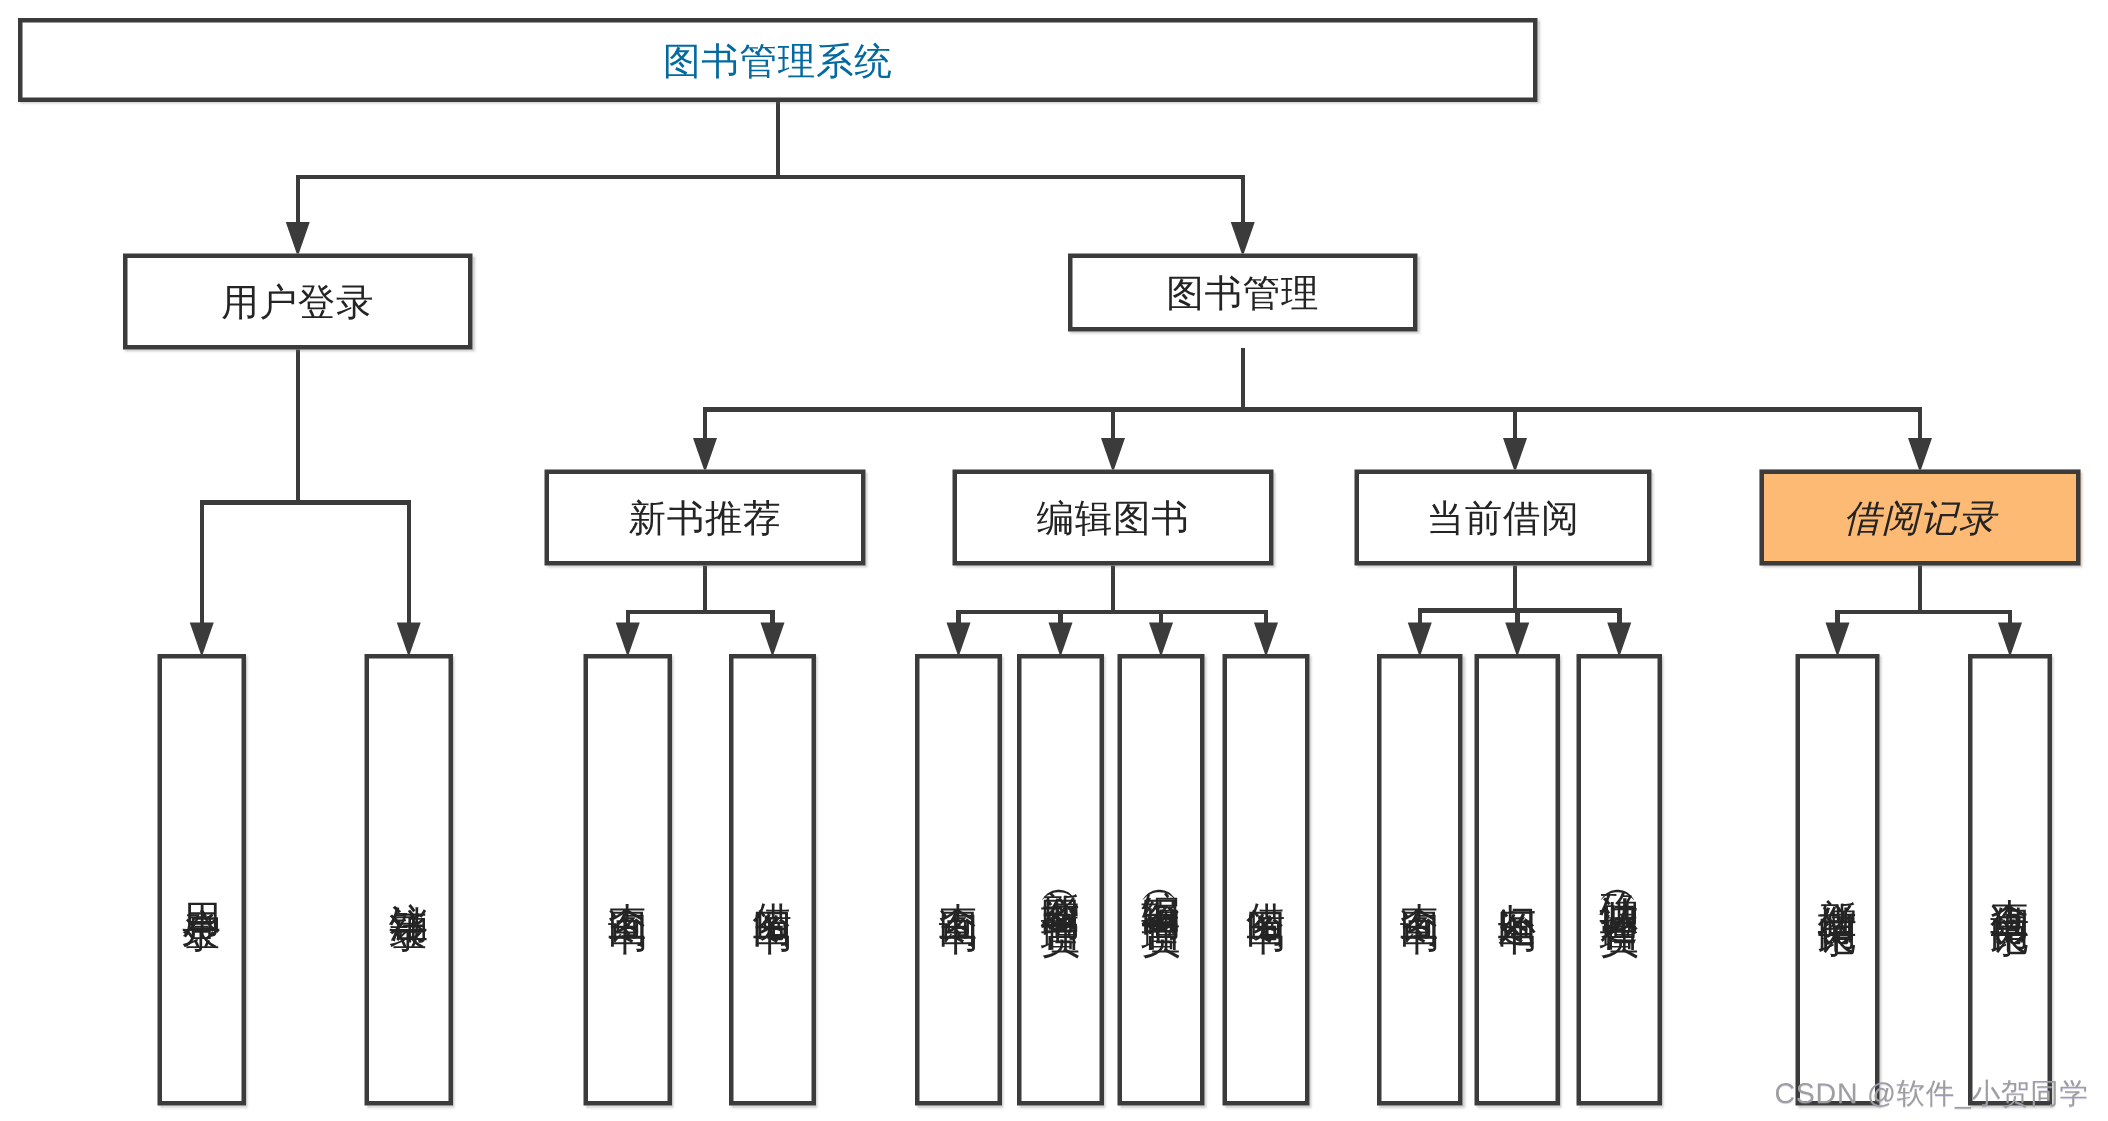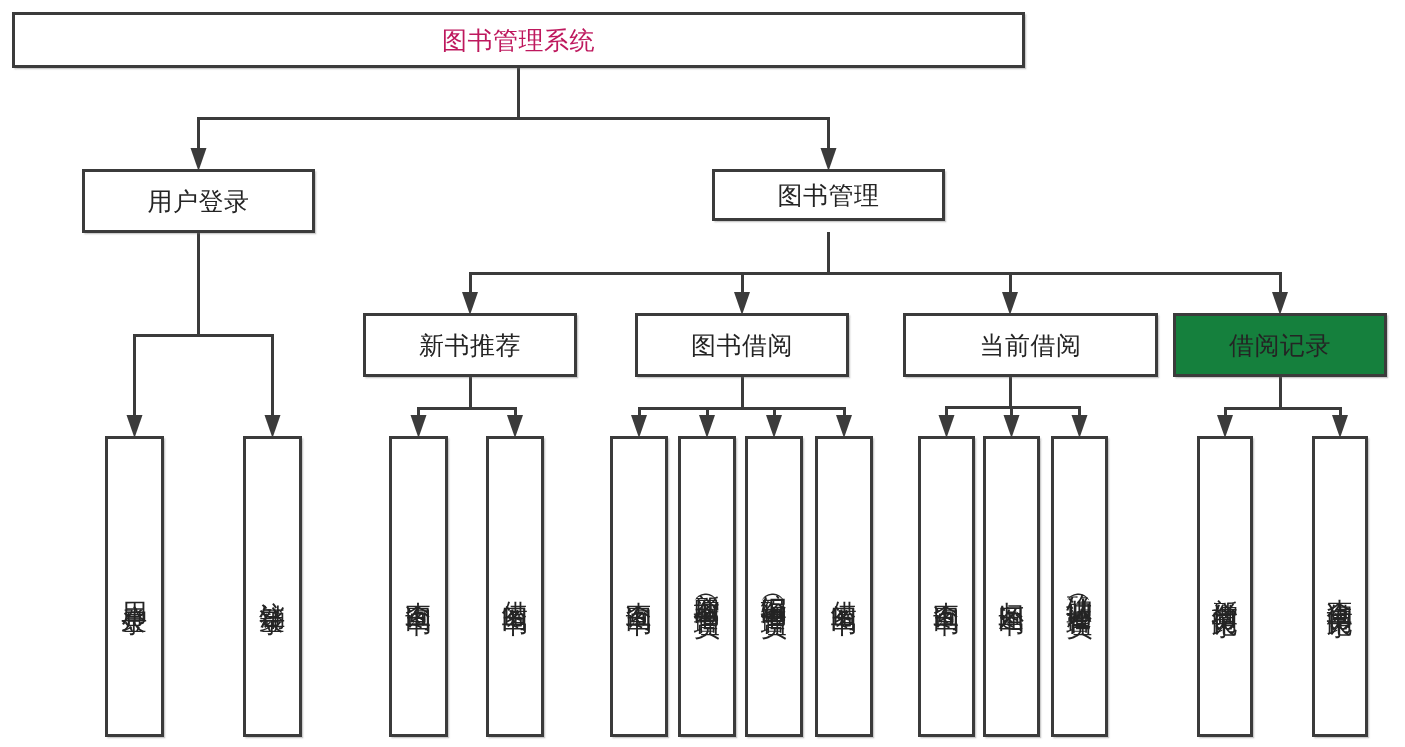--- a/index.html
+++ b/index.html
@@ -111,39 +111,39 @@
       <line x1="1079.5" y1="407" x2="1079.5" y2="419" stroke="#3b3b3b" stroke-width="3" shape-rendering="crispEdges"></line>
       <polygon points="1071.5,415 1087.5,415 1079.5,438" fill="#3b3b3b"></polygon>
       <line x1="1280" y1="376" x2="1280" y2="408" stroke="#3b3b3b" stroke-width="3" shape-rendering="crispEdges"></line>
       <line x1="1223.5" y1="408" x2="1341.5" y2="408" stroke="#3b3b3b" stroke-width="3" shape-rendering="crispEdges"></line>
       <line x1="1225" y1="408" x2="1225" y2="419" stroke="#3b3b3b" stroke-width="3" shape-rendering="crispEdges"></line>
       <polygon points="1217,415 1233,415 1225,438" fill="#3b3b3b"></polygon>
       <line x1="1340" y1="408" x2="1340" y2="419" stroke="#3b3b3b" stroke-width="3" shape-rendering="crispEdges"></line>
       <polygon points="1332,415 1348,415 1340,438" fill="#3b3b3b"></polygon>
     </svg>
   <div id="nodes">
-      <div class="node node-h" style="left: 12px; top: 12px; width: 1013px; height: 56px; border-color: rgb(59, 59, 59); background: rgb(255, 255, 255); color: #be185d;">
+      <div class="node node-h" style="left: 12px; top: 12px; width: 1013px; height: 56px; border-color: rgb(59, 59, 59); background: rgb(255, 255, 255); color: #0369a1;">
         <span class="node-label">图书管理系统</span>
       </div>
       <div class="node node-h" style="left: 82px; top: 169px; width: 233px; height: 64px; border-color: rgb(59, 59, 59); background: rgb(255, 255, 255); color: rgb(36, 36, 36);">
         <span class="node-label">用户登录</span>
       </div>
       <div class="node node-h" style="left: 712px; top: 169px; width: 233px; height: 52px; border-color: rgb(59, 59, 59); background: rgb(255, 255, 255); color: rgb(36, 36, 36);">
         <span class="node-label">图书管理</span>
       </div>
       <div class="node node-h" style="left: 363px; top: 313px; width: 214px; height: 64px; border-color: rgb(59, 59, 59); background: rgb(255, 255, 255); color: rgb(36, 36, 36); text-align: right;">
         <span class="node-label">新书推荐</span>
       </div>
       <div class="node node-h" style="left: 635px; top: 313px; width: 214px; height: 64px; border-color: rgb(59, 59, 59); background: rgb(255, 255, 255); color: rgb(36, 36, 36);">
-        <span class="node-label">图书借阅</span>
+        <span class="node-label">编辑图书</span>
       </div>
-      <div class="node node-h" style="left: 903px; top: 313px; width: 255px; height: 64px; border-color: rgb(59, 59, 59); background: rgb(255, 255, 255); color: rgb(36, 36, 36);">
+      <div class="node node-h" style="left: 903px; top: 313px; width: 198px; height: 64px; border-color: rgb(59, 59, 59); background: rgb(255, 255, 255); color: rgb(36, 36, 36);">
         <span class="node-label">当前借阅</span>
       </div>
-      <div class="node node-h" style="left: 1173px; top: 313px; width: 214px; height: 64px; border-color: rgb(59, 59, 59); background: #15803d; color: rgb(36, 36, 36);">
+      <div class="node node-h" style="left: 1173px; top: 313px; width: 214px; height: 64px; border-color: rgb(59, 59, 59); background: #fdba74; color: rgb(36, 36, 36); font-style: italic;">
         <span class="node-label">借阅记录</span>
       </div>
       <div class="node node-v" style="left: 105px; top: 436px; width: 59px; height: 301px; border-color: rgb(59, 59, 59); background: rgb(255, 255, 255); color: rgb(36, 36, 36);">
         <span class="node-label">用户登录</span>
       </div>
       <div class="node node-v" style="left: 243px; top: 436px; width: 59px; height: 301px; border-color: rgb(59, 59, 59); background: rgb(255, 255, 255); color: rgb(36, 36, 36);">
         <span class="node-label">注销登录</span>
       </div>
       <div class="node node-v" style="left: 389px; top: 436px; width: 59px; height: 301px; border-color: rgb(59, 59, 59); background: rgb(255, 255, 255); color: rgb(36, 36, 36);">
         <span class="node-label">查询图书</span>
@@ -172,13 +172,14 @@
       <div class="node node-v" style="left: 1051px; top: 436px; width: 57px; height: 301px; border-color: rgb(59, 59, 59); background: rgb(255, 255, 255); color: rgb(36, 36, 36);">
         <span class="node-label">确认归还（管理员）</span>
       </div>
       <div class="node node-v" style="left: 1197px; top: 436px; width: 56px; height: 301px; border-color: rgb(59, 59, 59); background: rgb(255, 255, 255); color: rgb(36, 36, 36);">
         <span class="node-label">新增借阅记录</span>
       </div>
       <div class="node node-v" style="left: 1312px; top: 436px; width: 56px; height: 301px; border-color: rgb(59, 59, 59); background: rgb(255, 255, 255); color: rgb(36, 36, 36);">
         <span class="node-label">查询借阅记录</span>
       </div>
     </div>
+  <div class="watermark">CSDN @软件_小贺同学</div>
 </div>
 
 </body></html>

